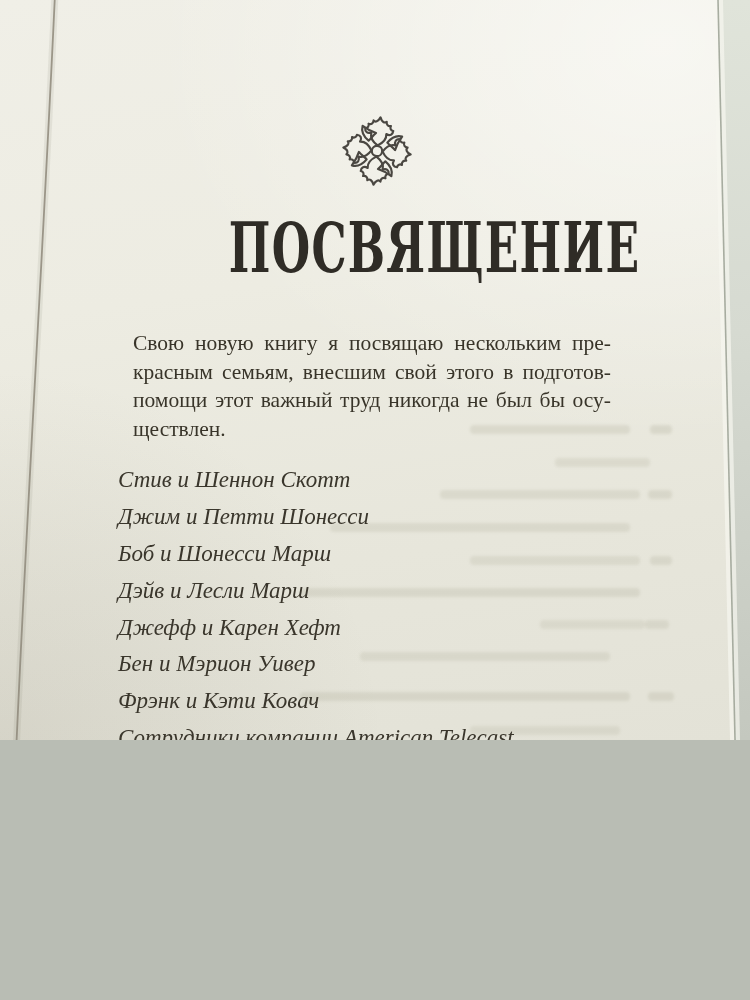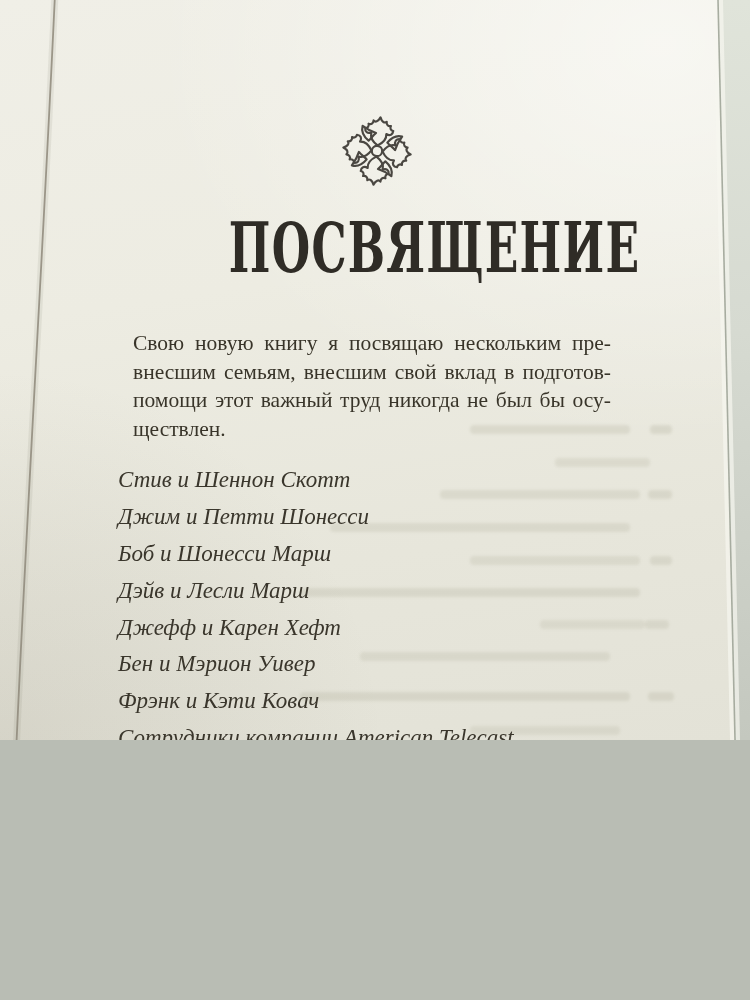--- a/index.html
+++ b/index.html
@@ -114,21 +114,21 @@
         </g>
       </svg>
     </div>
 
     <div class="title-wrap">
       <span class="squeeze">ПОСВЯЩЕНИЕ</span>
     </div>
 
     <div class="dedication">
       <div class="ded-line">Свою новую книгу я посвящаю нескольким пре-</div>
-      <div class="ded-line">внесшим семьям, внесшим свой вклад в подготов-</div>
+      <div class="ded-line">красным семьям, внесшим свой этого в подготов-</div>
       <div class="ded-line">помощи этот важный труд никогда не был бы осу-</div>
       <div class="ded-line last">ществлен.</div>
     </div>
 
     <div class="names">
       <div class="name">Стив и Шеннон Скотт</div>
       <div class="name">Джим и Петти Шонесси</div>
       <div class="name">Боб и Шонесси Марш</div>
       <div class="name">Дэйв и Лесли Марш</div>
       <div class="name">Джефф и Карен Хефт</div>

